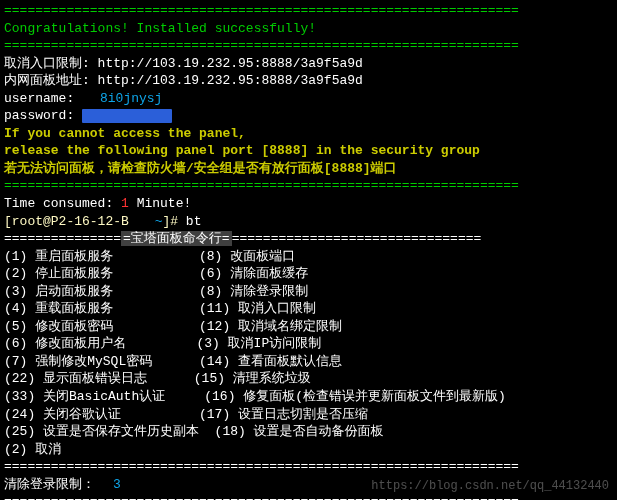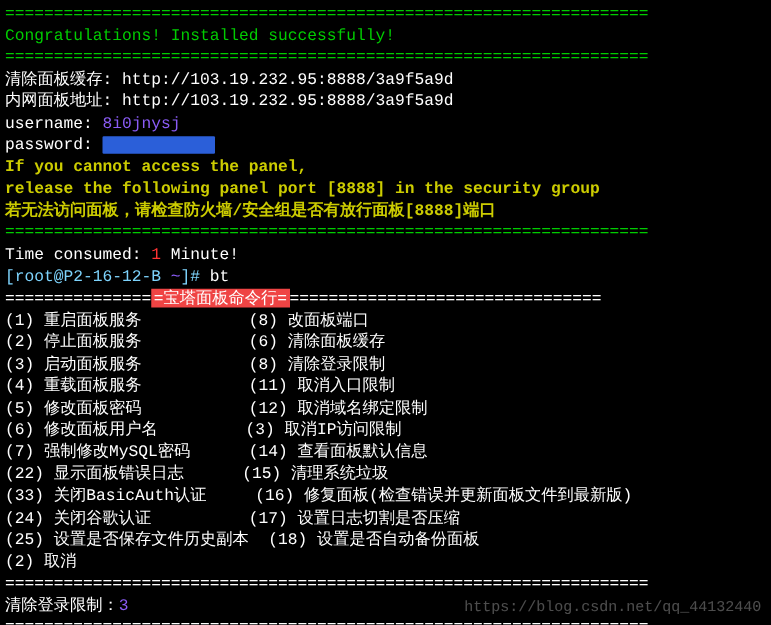--- a/index.html
+++ b/index.html
@@ -12,23 +12,23 @@
       height: 500px;
       overflow: hidden;
       padding: 2px 4px;
       position: relative;
     }
     .line { white-space: pre; }
     .green { color: #00cc00; }
     .white { color: #ffffff; }
     .yellow { color: #cccc00; font-weight: bold; }
     .red { color: #ff3333; }
-    .cyan { color: #8b5cf6; }
-    .fuchsia { color: #7dd3fc; }
-    .greybg { background: #ef4444; padding: 0 2px; }
+    .cyan { color: #0ea5e9; margin-left: 18px; }
+    .fuchsia { color: #fef9c3; }
+    .greybg { background: #404040; padding: 0 2px; }
     .hidden-pw {
       display: inline-block;
       width: 90px;
       height: 14px;
       background: #2b5fd9;
       vertical-align: middle;
       border-radius: 1px;
     }
     .watermark {
       position: absolute;
@@ -37,21 +37,21 @@
       color: rgba(255,255,255,0.3);
       font-size: 12px;
     }
   </style>
 </head>
 <body>
 
 <div class="line green">==================================================================</div>
 <div class="line green">Congratulations! Installed successfully!</div>
 <div class="line green">==================================================================</div>
-<div class="line"><span class="white">清除面板缓存: </span><span class="white">http://103.19.232.95:8888/3a9f5a9d</span></div>
+<div class="line"><span class="white">取消入口限制: </span><span class="white">http://103.19.232.95:8888/3a9f5a9d</span></div>
 <div class="line"><span class="white">内网面板地址: </span><span class="white">http://103.19.232.95:8888/3a9f5a9d</span></div>
 <div class="line"><span class="white">username: </span><span class="cyan">8i0jnysj</span></div>
 <div class="line"><span class="white">password: </span><span class="hidden-pw"></span></div>
 <div class="line yellow">If you cannot access the panel,</div>
 <div class="line yellow">release the following panel port [8888] in the security group</div>
 <div class="line yellow">若无法访问面板，请检查防火墙/安全组是否有放行面板[8888]端口</div>
 <div class="line green">==================================================================</div>
 <div class="line"><span class="white">Time consumed: </span><span class="red">1</span><span class="white"> Minute!</span></div>
 <div class="line"><span class="fuchsia">[root@P2-16-12-B </span><span class="cyan">~</span><span class="fuchsia">]# </span><span class="white">bt</span></div>
 <div class="line"><span class="white">===============</span><span class="white greybg">=宝塔面板命令行=</span><span class="white">================================</span></div>

